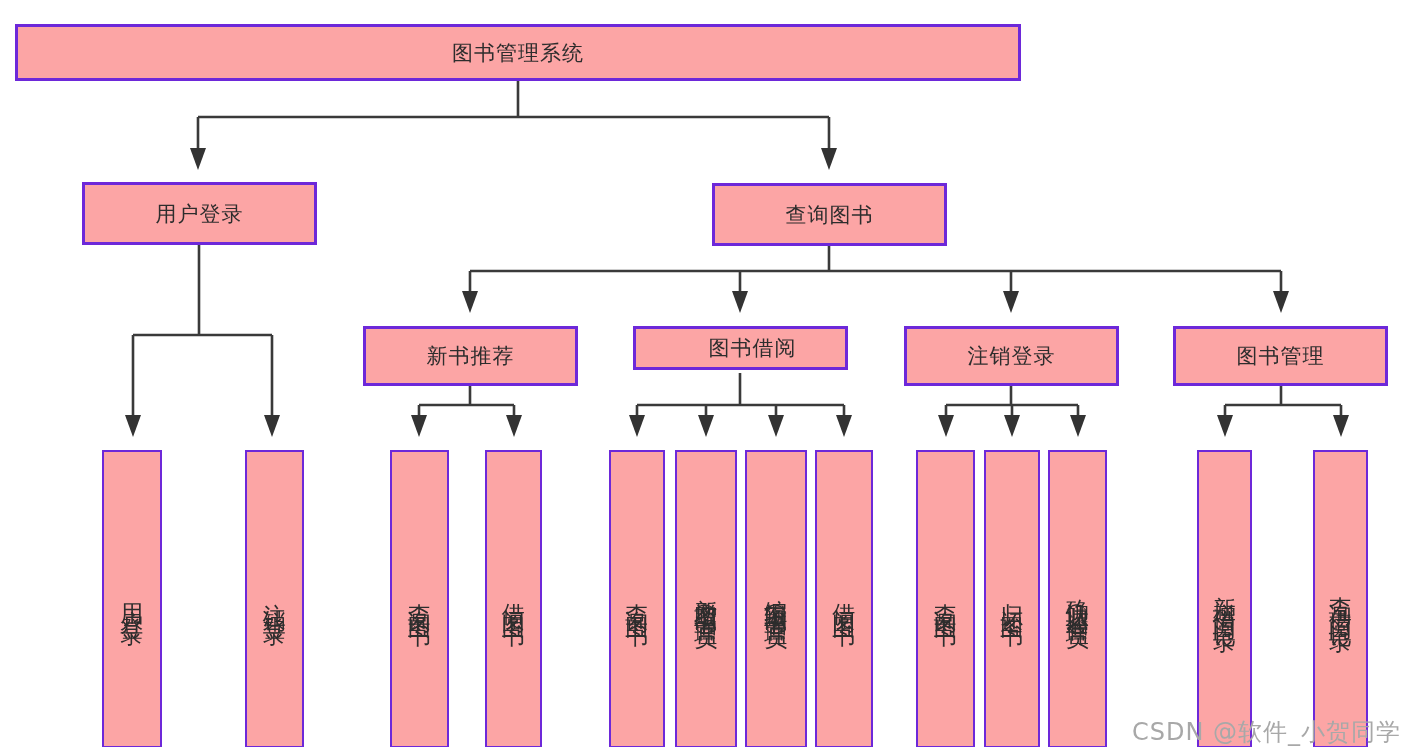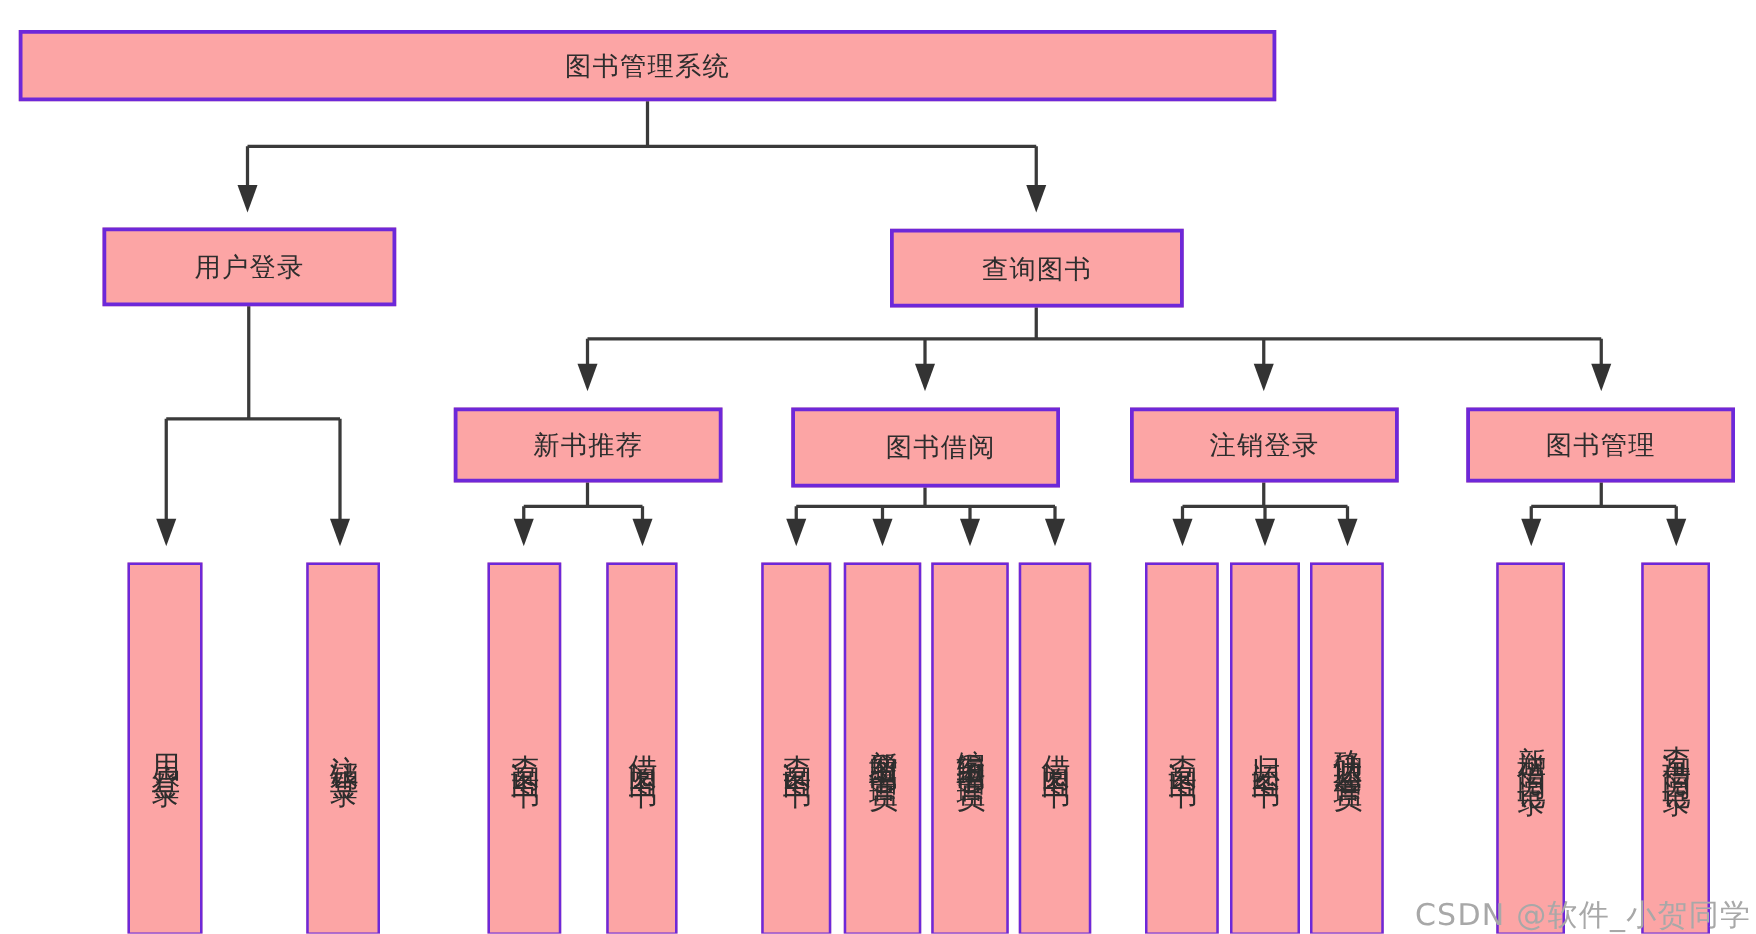--- a/index.html
+++ b/index.html
@@ -107,21 +107,21 @@
   <div class="node hnode" style="left:82px; top:169px; width:235px; height:63px;">
     <span class="lbl">用户登录</span>
   </div>
   <div class="node hnode" style="left:712px; top:170px; width:235px; height:63px;">
     <span class="lbl">查询图书</span>
   </div>
 
   <div class="node hnode" style="left:363px; top:313px; width:215px; height:60px;">
     <span class="lbl">新书推荐</span>
   </div>
-  <div class="node hnode" style="left:633px; top:313px; width:215px; height:64px;padding-left:24px;">
+  <div class="node hnode" style="left:633px; top:313px; width:215px; height:44px;padding-left:24px;">
     <span class="lbl">图书借阅</span>
   </div>
   <div class="node hnode" style="left:904px; top:313px; width:215px; height:60px;">
     <span class="lbl">注销登录</span>
   </div>
   <div class="node hnode" style="left:1173px; top:313px; width:215px; height:60px;">
     <span class="lbl">图书管理</span>
   </div>
 
   <div class="node leaf" style="left:102px; top:437px; width:60px; height:298px;">

